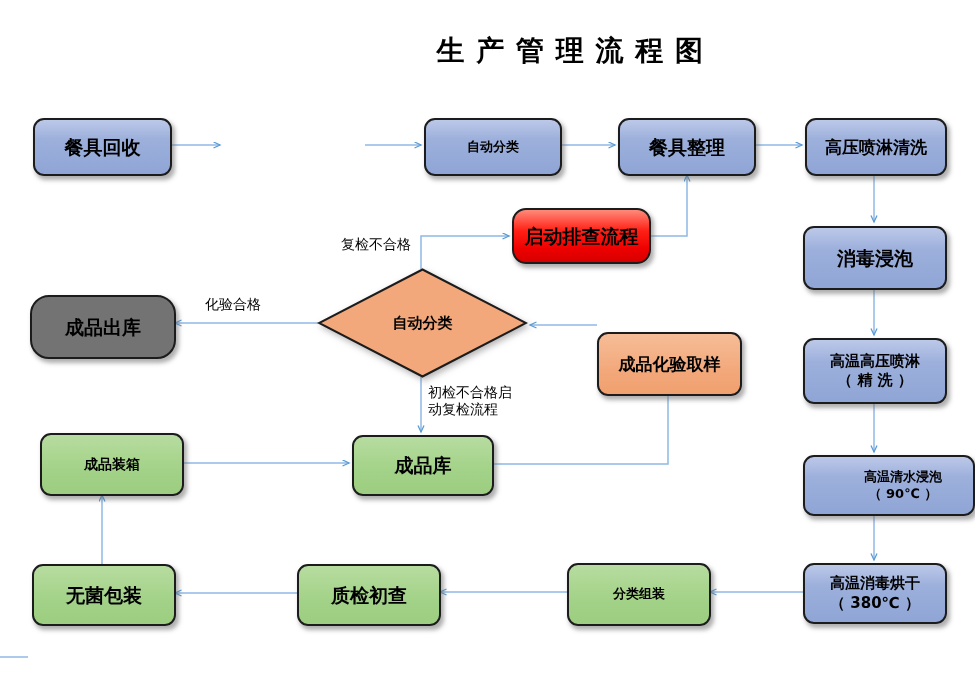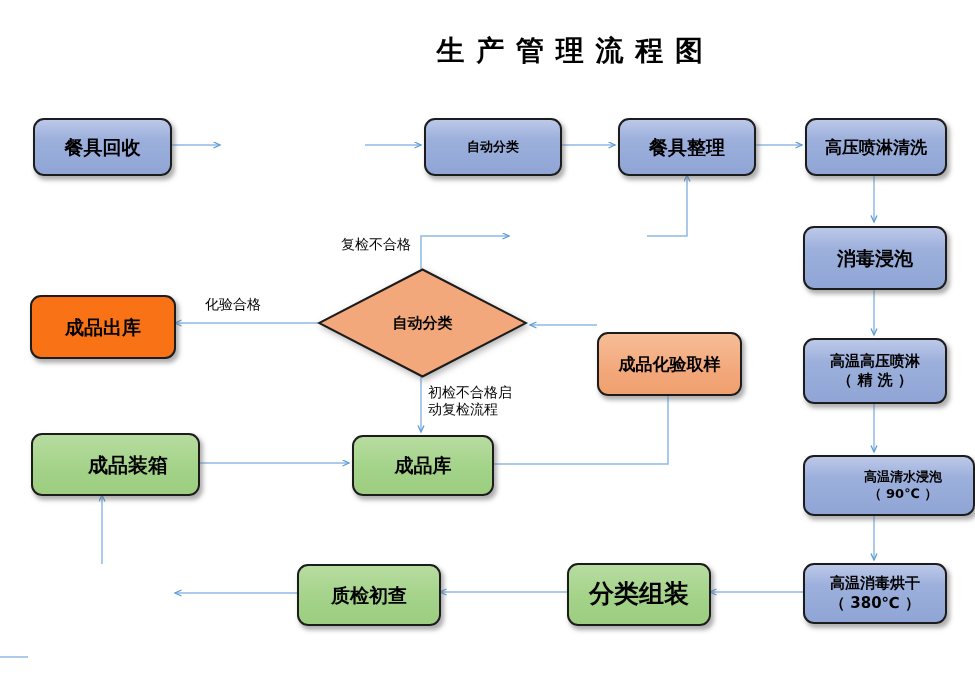--- a/index.html
+++ b/index.html
@@ -14,40 +14,40 @@
   svg.connectors{position:absolute;left:0;top:0;width:975px;height:674px;pointer-events:none;}
   .edge{stroke:#8FB9E6;stroke-width:1.5;fill:none;}
   .node{
     position:absolute;display:flex;align-items:center;justify-content:center;
     border:2px solid #1c1c1c;border-radius:11px;text-align:center;
     box-shadow:2.5px 3.5px 4px rgba(110,110,110,.55);
   }
   .node .nlabel{font-weight:bold;white-space:pre-line;line-height:1.3;}
   .blue  {background:linear-gradient(180deg,#bcc8e8 0%,#9db0dc 35%,#8fa5d5 100%);}
   .green {background:linear-gradient(180deg,#b7dca0 0%,#a2d287 60%,#9ccd80 100%);}
-  .yellow{background:#f97316;}
+  .yellow{background:#737373;border-radius:19px;}
   .salmon{background:linear-gradient(180deg,#f6bd97 0%,#f3a87b 60%,#f0a06e 100%);margin-top:37px;}
   .red   {background:linear-gradient(180deg,#ff8a7a 0%,#ff2015 40%,#ee0000 75%,#d60000 100%);border-radius:14px;}
 
   
   #nd-canju-huishou       {left:33px; top:118px;width:135px;height:54px;font-size:19px;}
   #nd-zidong-shuichuzha   {left:223px;top:118px;width:142px;height:54px;font-size:19px;}
   #nd-zidong-fenlei       {left:424px;top:118px;width:134px;height:54px;font-size:13px;}
   #nd-canju-zhengli       {left:618px;top:118px;width:134px;height:54px;font-size:19px;}
   #nd-gaoya-penlin-qingxi {left:805px;top:118px;width:138px;height:54px;font-size:17px;}
   
   #nd-xiaodu-jinpao         {left:803px;top:226px;width:140px;height:60px;font-size:19px;}
   #nd-gaowen-gaoya-penlin   {left:803px;top:338px;width:140px;height:62px;font-size:15px;}
   #nd-gaowen-qingshui-jinpao{left:803px;top:455px;width:140px;height:57px;font-size:13px;padding-left:28px;}
   #nd-gaowen-xiaodu-honggan {left:803px;top:563px;width:140px;height:57px;font-size:15px;}
   
-  #nd-fenlei-zuzhuang     {left:567px;top:563px;width:140px;height:59px;font-size:25px;}
+  #nd-fenlei-zuzhuang     {left:567px;top:563px;width:140px;height:59px;font-size:13px;}
   #nd-zhijian-chucha      {left:297px;top:564px;width:140px;height:58px;font-size:19px;}
   #nd-wujun-baozhuang     {left:32px; top:564px;width:140px;height:58px;font-size:19px;}
-  #nd-chengpin-zhuangxiang{left:31px; top:433px;width:140px;height:59px;font-size:20px;padding-left:25px;}
+  #nd-chengpin-zhuangxiang{left:40px; top:433px;width:140px;height:59px;font-size:14px;}
   #nd-chengpin-ku         {left:352px;top:435px;width:138px;height:57px;font-size:19px;}
   
   #nd-chengpin-chuku          {left:30px; top:295px;width:142px;height:60px;font-size:19px;}
   #nd-chengpin-huayan-quyang  {left:597px;top:295px;width:141px;height:60px;font-size:17px;}
   #nd-qidong-paicha           {left:512px;top:208px;width:135px;height:52px;font-size:19px;}
   
   .diamond-wrap{position:absolute;left:317px;top:268px;width:211px;height:110px;}
   .diamond-wrap svg{filter:drop-shadow(2.5px 3.5px 3px rgba(110,110,110,.5));}
   .diamond-label{
     position:absolute;left:0;top:0;width:211px;height:110px;display:flex;
@@ -121,33 +121,39 @@
     <span class="nlabel">高温消毒烘干
 （ 380℃  ）</span>
   </div>
 
   <div class="node green" id="nd-fenlei-zuzhuang">
     <span class="nlabel">分类组装</span>
   </div>
   <div class="node green" id="nd-zhijian-chucha">
     <span class="nlabel">质检初查</span>
   </div>
+  <div class="node green" id="nd-wujun-baozhuang">
+    <span class="nlabel">无菌包装</span>
+  </div>
 
   <div class="node green" id="nd-chengpin-zhuangxiang">
     <span class="nlabel">成品装箱</span>
   </div>
   <div class="node green" id="nd-chengpin-ku">
     <span class="nlabel">成品库</span>
   </div>
 
   <div class="node yellow" id="nd-chengpin-chuku">
     <span class="nlabel">成品出库</span>
   </div>
   <div class="node salmon" id="nd-chengpin-huayan-quyang">
     <span class="nlabel">成品化验取样</span>
+  </div>
+  <div class="node red" id="nd-qidong-paicha">
+    <span class="nlabel">启动排查流程</span>
   </div>
 
   <div class="diamond-wrap">
     <svg width="211" height="110" viewBox="0 0 211 110" xmlns="http://www.w3.org/2000/svg">
       <polygon points="105.5,1.5 209,55 105.5,108.5 2,55" fill="#F3A87B" stroke="#1c1c1c" stroke-width="2"></polygon>
     </svg>
     <div class="diamond-label">自动分类</div>
   </div>
 
   <div class="edge-label" id="lbl-huayan-hege">化验合格</div>

